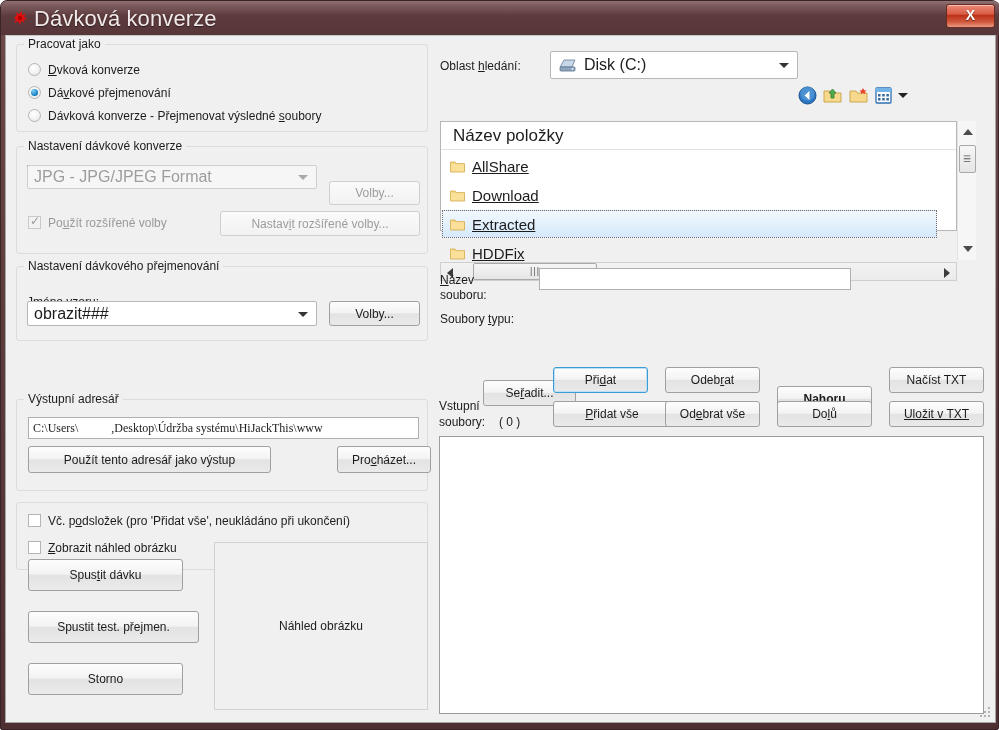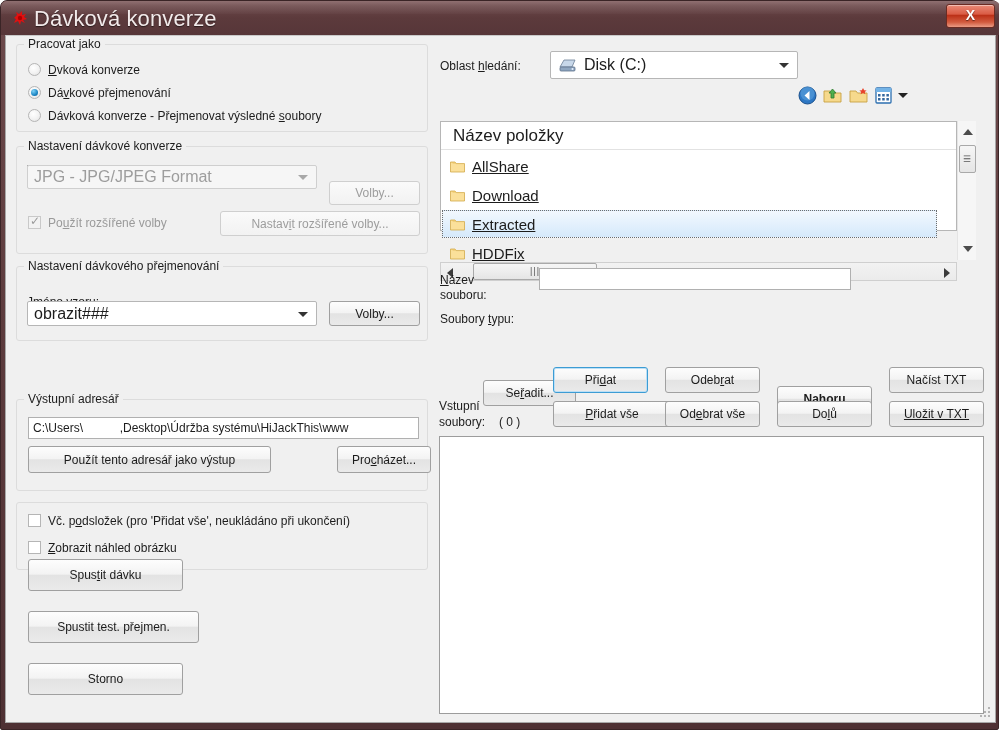--- a/index.html
+++ b/index.html
@@ -114,21 +114,21 @@
   .btn.dim { color:#9d9d9d; border-color:#cfcfcf;
     background: linear-gradient(180deg,#fafafa 0%, #f2f2f2 100%); }
   .btn.focus { border:1px solid #3c9cd4; box-shadow: 0 0 0 1px #bcdff5 inset; }
 
   .tbox {
     position:absolute; box-sizing:border-box;
     background:#fff; border:1px solid #b0b0b0;
     font-size:12px; color:#1c1c1c;
     padding: 0 4px; line-height: 1;
     display:flex; align-items:center;
-    font-family:Liberation Sans, sans-serif;
+    font-family:Liberation Serif, serif;
   }
 
   .combo {
     position:absolute; box-sizing:border-box;
     background: linear-gradient(180deg,#fdfdfd 0%, #f6f6f6 50%, #e9e9e9 100%);
     border:1px solid #9d9d9d; border-radius:2px;
     font-size:16px; color:#1c1c1c;
     display:flex; align-items:center; padding-left:6px;
   }
   .combo.white { background:#fff; border:1px solid #b6b6b6; }
@@ -285,20 +285,23 @@
         <span></span><u>Z</u><span>obrazit náhled obrázku</span>
       </div>
     </div>
 
     <div class="btn" style="left:22px; top:523px; width:155px; height:32px;">
       <span><span>Spus</span><u>t</u><span>it dávku</span></span>
     </div>
     <div class="btn" style="left:22px; top:575px; width:171px; height:32px;">Spustit test. přejmen.</div>
     <div class="btn" style="left:22px; top:627px; width:155px; height:32px;">Storno</div>
 
+    <div class="previewbox" style="left:208px; top:506px; width:214px; height:168px;">
+      <span>Náhled obrázku</span>
+    </div>
 
     <div class="lbl" style="left:434px; top:23px;">
       <span>Oblast </span><u>h</u><span>ledání:</span>
     </div>
 
     <div class="combo white" style="left:544px; top:15px; width:248px; height:28px; padding-left:8px;">
       <svg width="18" height="15" viewBox="0 0 18 15" style="margin-right:7px;">
         <path d="M1 9 L5 2 L16 2 L13 9 Z" fill="#c8d8ea" stroke="#6a7e96" stroke-width=".8"></path>
         <rect x="1" y="9" width="15" height="4" rx="1" fill="#8fa6c0" stroke="#5d718a" stroke-width=".8"></rect>
         <circle cx="13.5" cy="11" r="1" fill="#e8f2ff"></circle>

